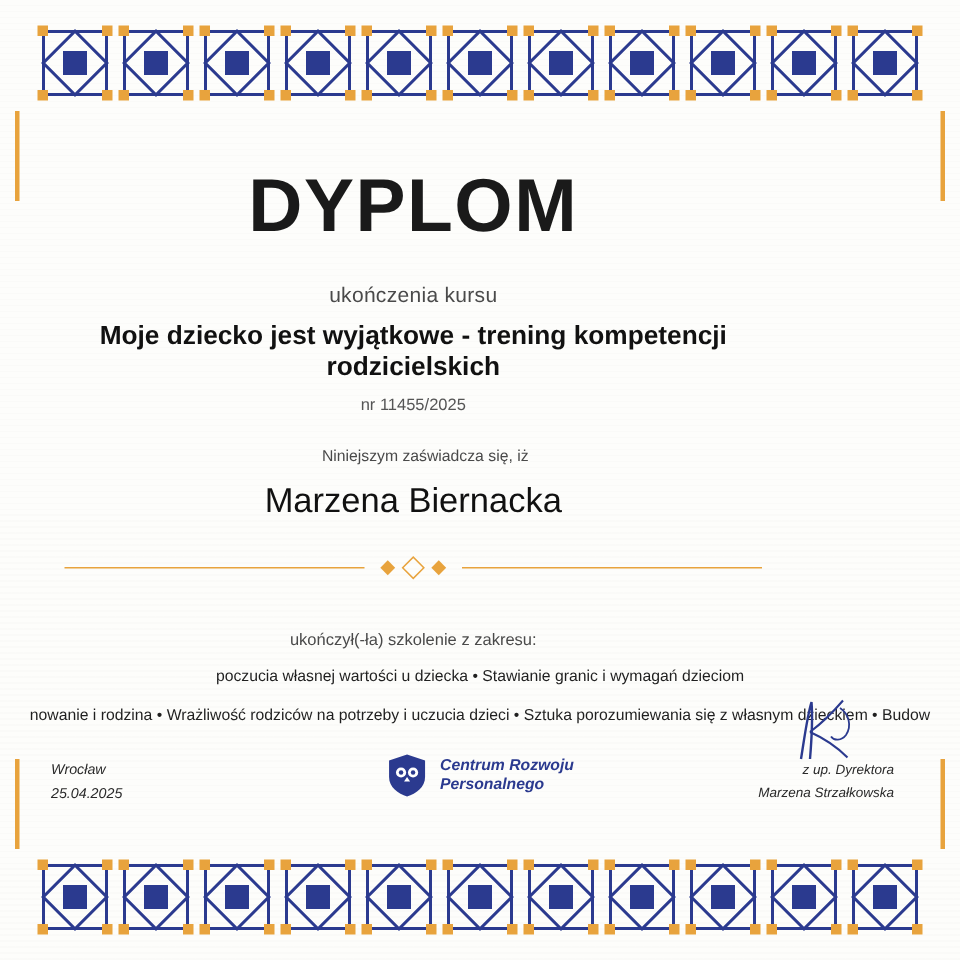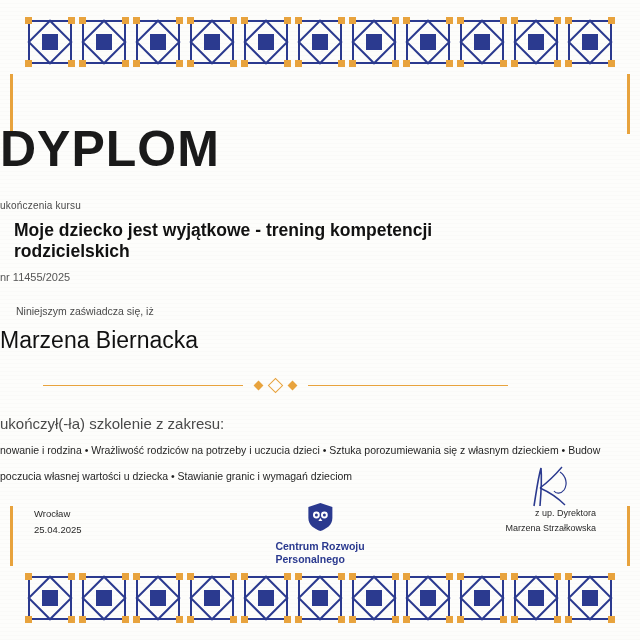--- a/index.html
+++ b/index.html
@@ -84,38 +84,38 @@
     border: 3px solid #e8a33d;
   }
   .arc-tl { left: 10px; top: 74px; border-right: none; border-top: none; border-bottom: none; }
   .arc-tr { right: 10px; top: 74px; border-left: none; border-top: none; border-bottom: none; }
   .arc-bl { left: 10px; bottom: 74px; border-right: none; border-top: none; border-bottom: none; }
   .arc-br { right: 10px; bottom: 74px; border-left: none; border-top: none; border-bottom: none; }
 
   
   .content {
     position: absolute;
-    top: 86px;
+    top: 74px;
     left: 0;
     width: 551px;
     height: 468px;
-    text-align: left;
+    text-align: center;
   }
 
   .title {
     font-size: 50px;
     font-weight: bold;
     letter-spacing: 1px;
     color: #1a1a1a;
     margin-top: 38px;
     line-height: 1;
   }
 
   .subtitle-small {
-    font-size: 10px;
+    font-size: 14px;
     color: #4a4a4a;
     margin-top: 26px;
     letter-spacing: 0.2px;
   }
 
   .course-name {
     font-size: 17.5px;
     font-weight: bold;
     color: #111111;
     margin-top: 9px;
@@ -164,23 +164,23 @@
     transform: rotate(45deg);
     margin: 0 4px;
   }
   .divider .dot.mid {
     width: 9px; height: 9px;
     border: 1px solid #e8a33d;
     background: transparent;
   }
 
   .scope-label {
-    font-size: 15px;
+    font-size: 11px;
     color: #4a4a4a;
-    margin-top: 24px;
+    margin-top: 37px;
   }
 
   .scope-list {
     font-size: 10.5px;
     color: #1f1f1f;
     margin-top: 10px;
     line-height: 1.55;
     width: 640px;
     white-space: nowrap;
     overflow: hidden;
@@ -189,20 +189,21 @@
     white-space: normal;
   }
 
   
   .footer {
     position: absolute;
     left: 0;
     bottom: 78px;
     width: 640px;
     height: 70px;
+    font-style: italic;
   }
   .footer-left {
     position: absolute;
     left: 34px;
     top: 14px;
     text-align: left;
     font-size: 9.5px;
     color: #2a2a2a;
     line-height: 1.7;
   }
@@ -224,21 +225,20 @@
   }
 
   .logo-block {
     position: absolute;
     left: 50%;
     top: 10px;
     transform: translateX(-50%);
     display: flex;
     align-items: center;
     gap: 8px;
-    flex-direction: column;
   }
   .logo-mark {
     width: 28px;
     height: 30px;
   }
   .logo-text {
     text-align: left;
     font-size: 10.5px;
     font-weight: bold;
     color: #2b3a8f;
@@ -473,22 +473,22 @@
 
     <div class="divider">
       <span class="line left"></span>
       <span class="dot"></span>
       <span class="dot mid"></span>
       <span class="dot"></span>
       <span class="line right"></span>
     </div>
 
     <div class="scope-label">ukończył(-ła) szkolenie z zakresu:</div>
+    <div class="scope-list scope-line2">poczucia własnej wartości u dziecka  •  Stawianie granic i wymagań dzieciom</div>
     <div class="scope-list">nowanie i rodzina  •  Wrażliwość rodziców na potrzeby i uczucia dzieci  •  Sztuka porozumiewania się z własnym dzieckiem  •  Budow</div>
-    <div class="scope-list scope-line2">poczucia własnej wartości u dziecka  •  Stawianie granic i wymagań dzieciom</div>
   </div>
 
   <div class="footer">
     <div class="footer-left">
       <div>Wrocław</div>
       <div>25.04.2025</div>
     </div>
 
     <div class="logo-block">
       <span class="logo-mark">

